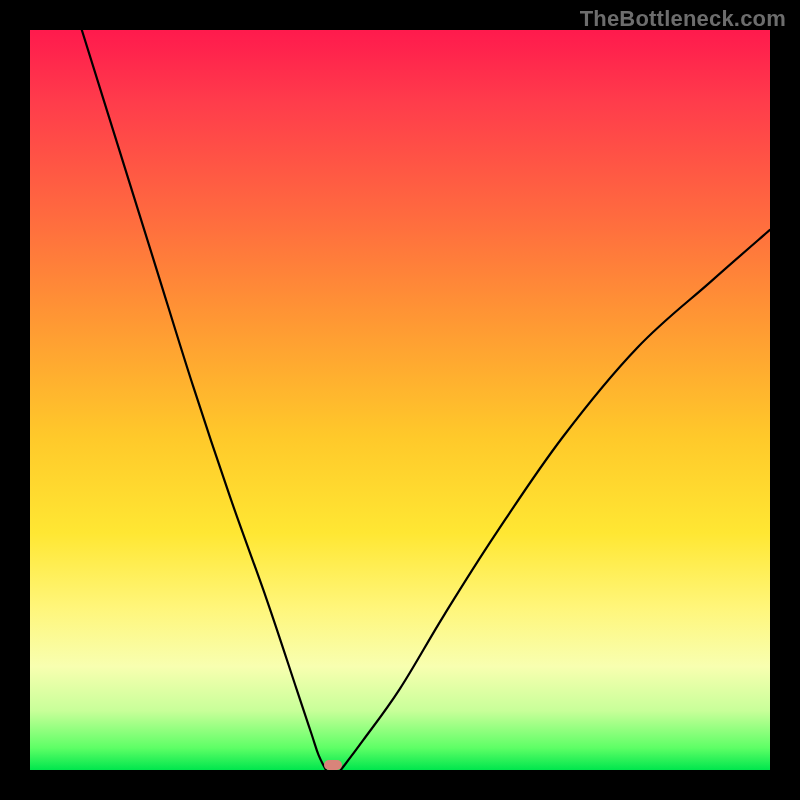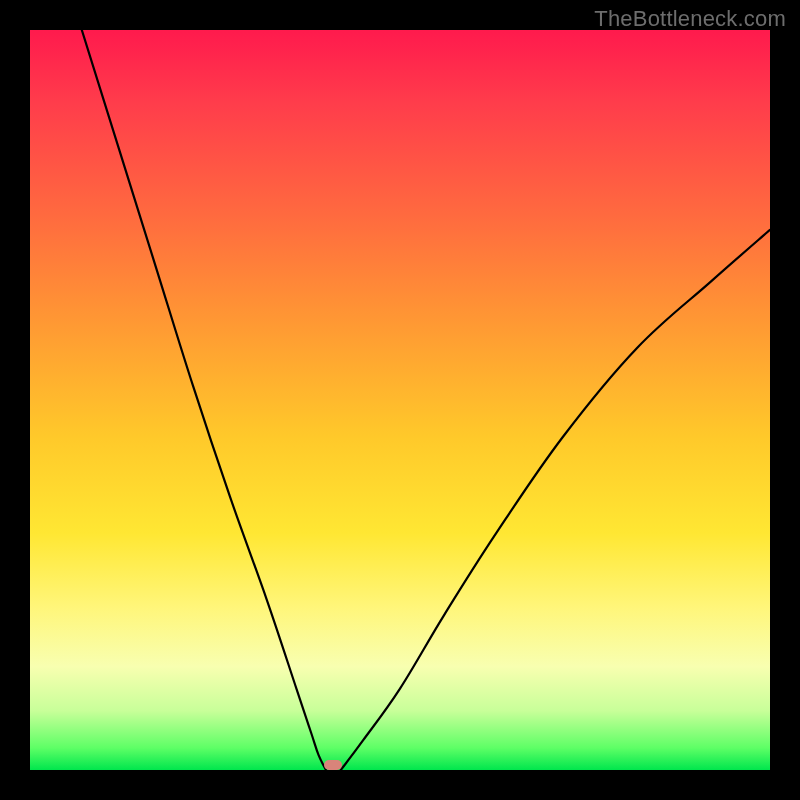--- a/index.html
+++ b/index.html
@@ -61,21 +61,21 @@
     height: 10px;
     border-radius: 5px;
     transform: translate(-50%, -50%);
   }
   .watermark {
     position: absolute;
     top: 6px;
     right: 14px;
     color: #6d6d6d;
     font-size: 22px;
-    font-weight: 400;
+    font-weight: 700;
     letter-spacing: 0.2px;
   }
 </style>
 </head>
 <body>
 
 <div class="frame">
 
   <div class="watermark">TheBottleneck.com</div>
 

